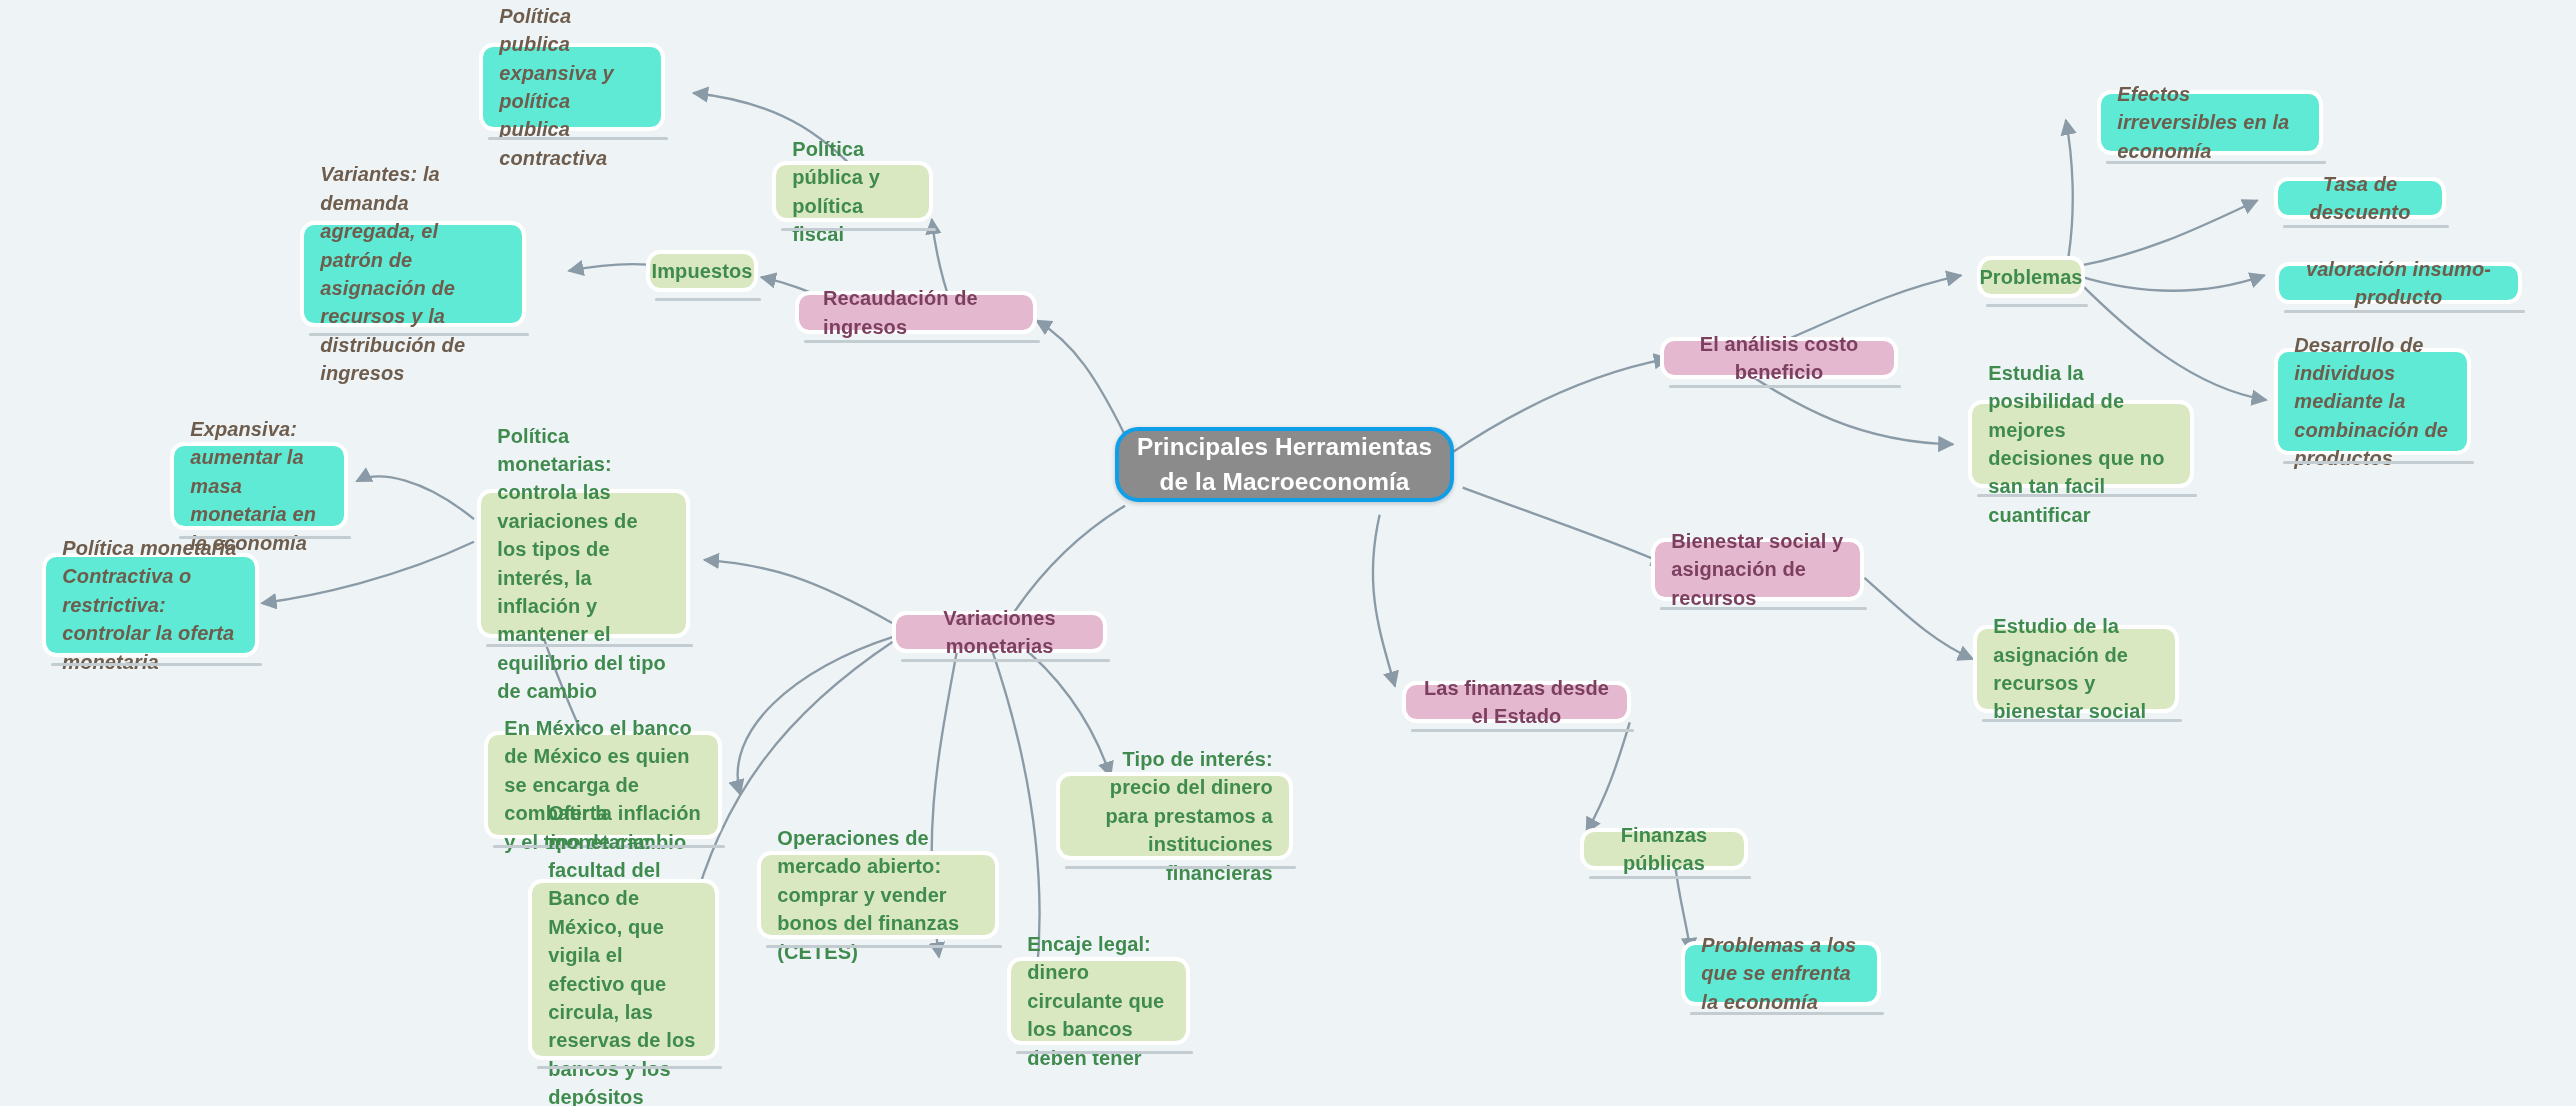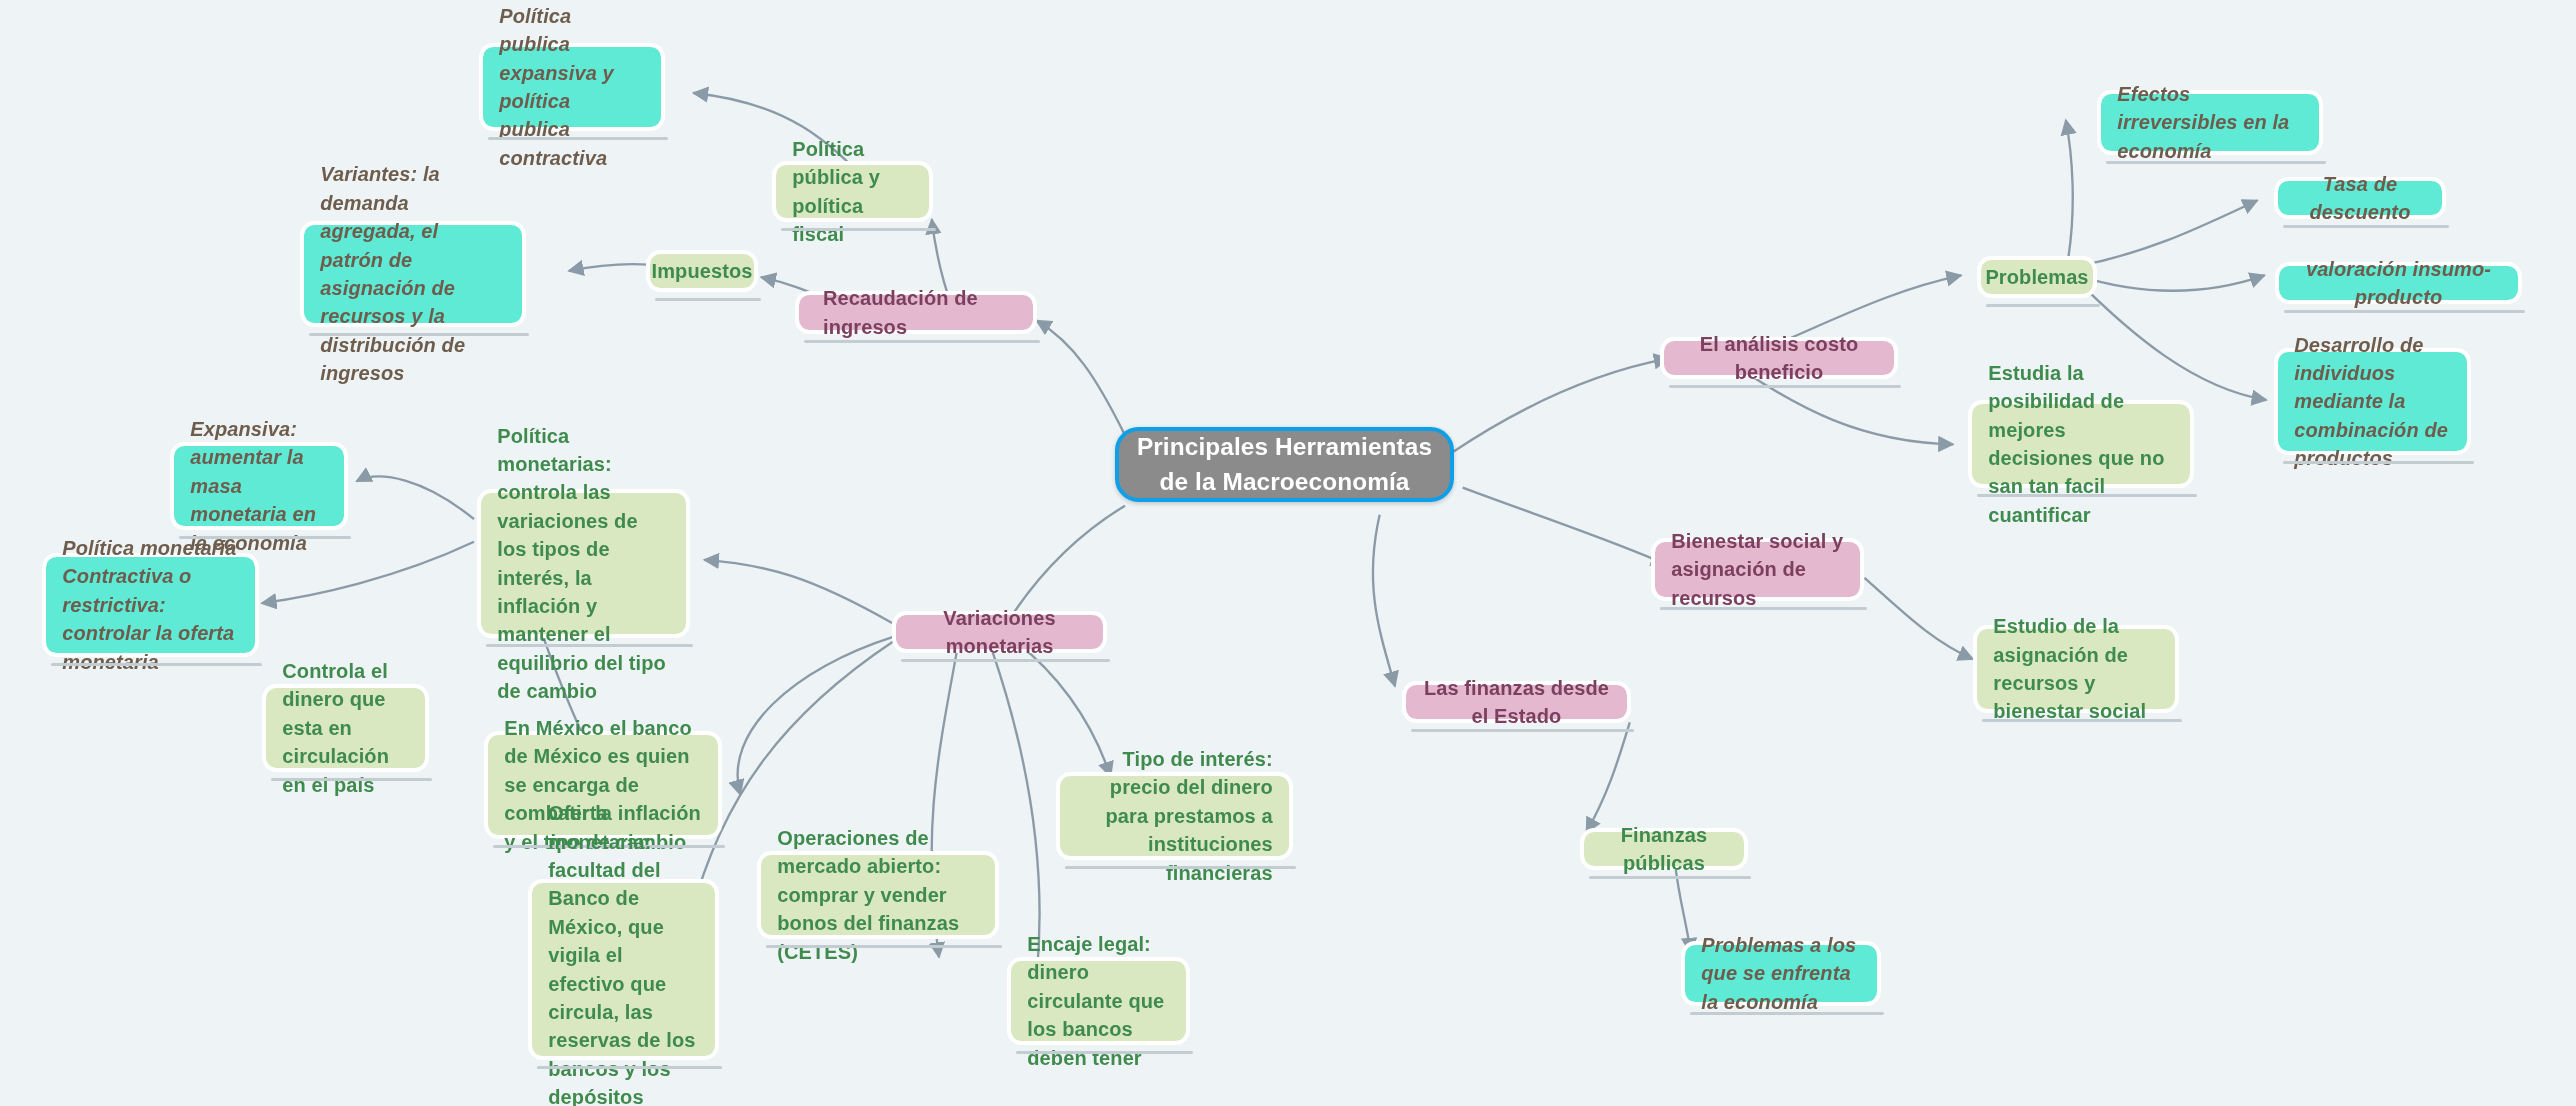--- a/index.html
+++ b/index.html
@@ -165,24 +165,20 @@
   <div class="node n-tan" style="left:170px;top:442px;width:178px;height:88px;">
     <span>Expansiva: aumentar la masa monetaria en la economía</span>
     <i class="ul"></i>
   </div>
 
   <div class="node n-tan" style="left:42px;top:553px;width:217px;height:104px;">
     <span>Política monetaria Contractiva o restrictiva: controlar la oferta monetaria</span>
     <i class="ul"></i>
   </div>
 
-  <div class="node n-green" style="left:262px;top:684px;width:167px;height:88px;">
-    <span>Controla el dinero que esta en circulación en el país</span>
-    <i class="ul"></i>
-  </div>
 
   <div class="node n-green" style="left:484px;top:731px;width:238px;height:108px;justify-content:flex-end;">
     <span>En México el banco de México es quien se encarga de combatir la inflación y el tipo de cambio</span>
     <i class="ul"></i>
   </div>
 
   <div class="node n-green" style="left:528px;top:879px;width:191px;height:181px;">
     <span>Oferta monetaria: facultad del Banco de México, que vigila el efectivo que circula, las reservas de los bancos y los depósitos bancarios</span>
     <i class="ul"></i>
   </div>
@@ -200,21 +196,21 @@
   <div class="node n-green" style="left:1056px;top:772px;width:237px;height:88px;text-align:right;">
     <span>Tipo de interés: precio del dinero para prestamos a instituciones financieras</span>
     <i class="ul"></i>
   </div>
 
   <div class="node n-pink center" style="left:1660px;top:337px;width:238px;height:42px;">
     <span>El análisis costo beneficio</span>
     <i class="ul"></i>
   </div>
 
-  <div class="node n-green center" style="left:1977px;top:256px;width:120px;height:42px;">
+  <div class="node n-green center" style="left:1977px;top:256px;width:108px;height:42px;">
     <span>Problemas</span>
     <i class="ul"></i>
   </div>
 
   <div class="node n-green" style="left:1968px;top:400px;width:226px;height:88px;">
     <span>Estudia la posibilidad de mejores decisiones que no san tan facil cuantificar</span>
     <i class="ul"></i>
   </div>
 
   <div class="node n-tan" style="left:2097px;top:90px;width:226px;height:65px;">

